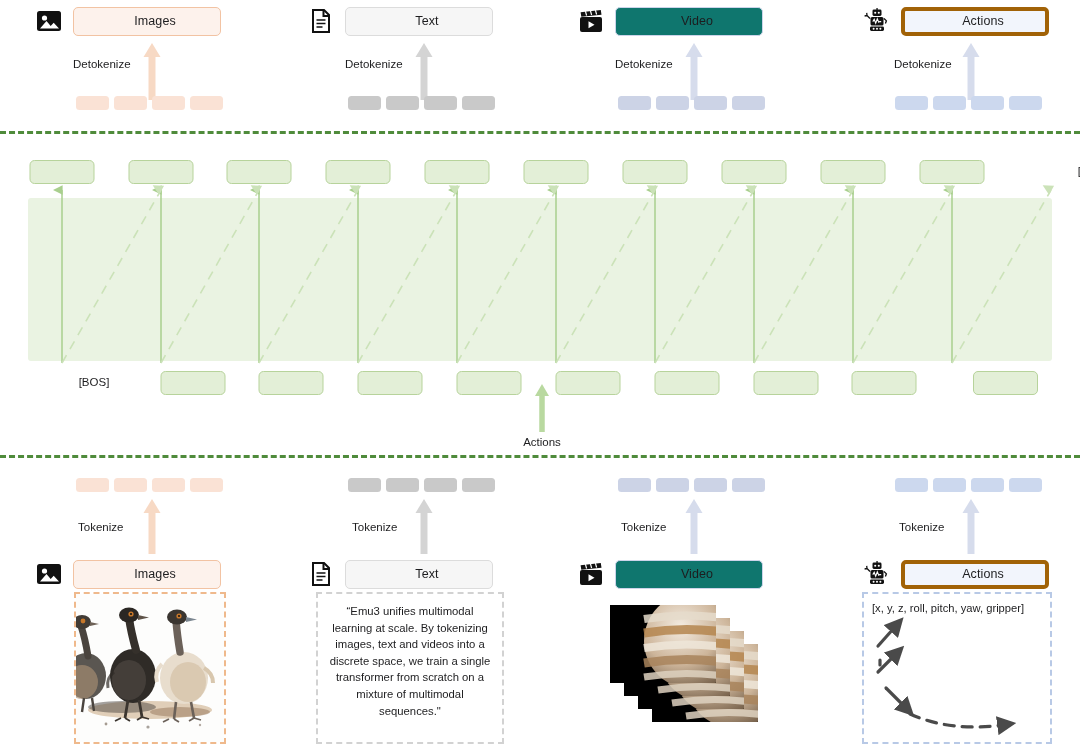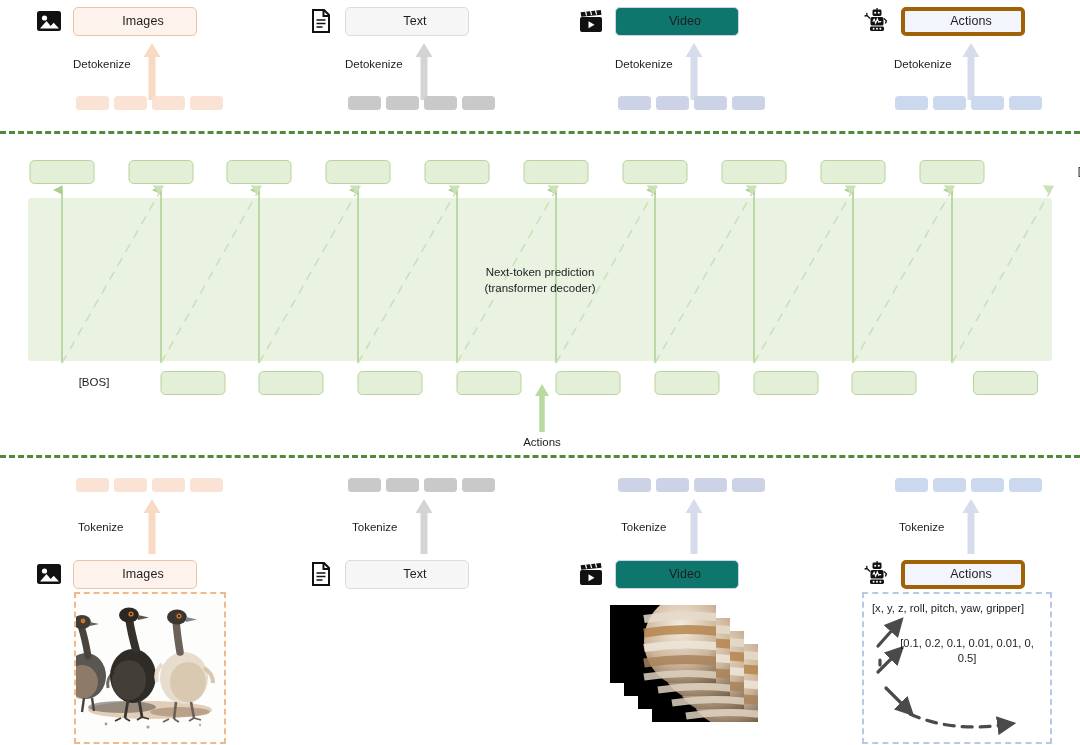--- a/index.html
+++ b/index.html
@@ -12,21 +12,21 @@
   #stage { position: relative; width: 1080px; height: 745px; }
 
   
   .abs { position: absolute; }
 
   
   .mod-head { position: absolute; display: flex; align-items: center; gap: 9px; }
   .mod-icon { width: 30px; height: 30px; flex: 0 0 30px; display: flex; align-items: center; justify-content: center; }
   .mod-icon svg { display: block; }
   .mod-pill {
-    width: 124px; height: 29px; border-radius: 5px;
+    width: 148px; height: 29px; border-radius: 5px;
     display: flex; align-items: center; justify-content: center;
     font-size: 12.5px; color: #1d1d1f; letter-spacing: .1px; padding-left: 16px;
   }
   .pill-images { background: #fdf2ec; border: 1px solid #f2c3a3; }
   .pill-text   { background: #f6f6f6; border: 1px solid #dcdcdc; }
   .pill-video  { background: #0f766e; border: 1px solid #ccd4ea; }
   .pill-actions{ background: #f2f5fc; border: 4px solid #a16207; }
 
   
   .chips { position: absolute; display: flex; gap: 5px; }
@@ -227,21 +227,20 @@
   <div class="gtok" style="left:259px; top:160px; transform:translateX(-50%);"></div>
   <div class="gtok" style="left:358px; top:160px; transform:translateX(-50%);"></div>
   <div class="gtok" style="left:457px; top:160px; transform:translateX(-50%);"></div>
   <div class="gtok" style="left:556px; top:160px; transform:translateX(-50%);"></div>
   <div class="gtok" style="left:655px; top:160px; transform:translateX(-50%);"></div>
   <div class="gtok" style="left:754px; top:160px; transform:translateX(-50%);"></div>
   <div class="gtok" style="left:853px; top:160px; transform:translateX(-50%);"></div>
   <div class="gtok" style="left:952px; top:160px; transform:translateX(-50%);"></div>
   <div class="bos-eos" style="left:1093px; top:165px; transform:translateX(-50%);">[EOS]</div>
 
-  <div id="tf-caption" style="left:540px; top:264px; transform:translateX(-50%);"><span>Next-token prediction</span><br><span>(transformer decoder)</span></div>
 
   <div class="bos-eos" style="left:94px; top:376px; transform:translateX(-50%);">[BOS]</div>
   <div class="gtok" style="left:193px; top:371px; transform:translateX(-50%);"></div>
   <div class="gtok" style="left:291px; top:371px; transform:translateX(-50%);"></div>
   <div class="gtok" style="left:390px; top:371px; transform:translateX(-50%);"></div>
   <div class="gtok" style="left:489px; top:371px; transform:translateX(-50%);"></div>
   <div class="gtok" style="left:588px; top:371px; transform:translateX(-50%);"></div>
   <div class="gtok" style="left:687px; top:371px; transform:translateX(-50%);"></div>
   <div class="gtok" style="left:786px; top:371px; transform:translateX(-50%);"></div>
   <div class="gtok" style="left:884px; top:371px; transform:translateX(-50%);"></div>
@@ -395,20 +394,23 @@
         <path d="M128 74 q9 5 9 15" stroke="#d8c7ae" stroke-width="4" fill="none"></path>
         <path d="M86 70 q-8 8 -5 18" stroke="#e8ddcd" stroke-width="4" fill="none"></path>
       </g>
 
       <circle cx="30" cy="130" r="1.4" fill="#6b5a49" opacity=".6"></circle>
       <circle cx="124" cy="131" r="1.2" fill="#6b5a49" opacity=".5"></circle>
       <circle cx="72" cy="133" r="1.6" fill="#54483c" opacity=".5"></circle>
     </svg>
   </div>
 
+  <div class="frame frame-txt" style="left:316px; top:592px; width:188px; height:152px;">
+    <div class="txt-body">“Emu3 unifies multimodal learning at scale. By tokenizing images, text and videos into a discrete space, we train a single transformer from scratch on a mixture of multimodal sequences."</div>
+  </div>
 
   <div class="frame" style="left:596px; top:592px; width:200px; height:152px;">
     <svg width="200" height="152" viewBox="0 0 200 152">
       <defs>
         <clipPath id="f4">
             <rect x="56" y="52" width="106" height="78"></rect>
           </clipPath>
         <clipPath id="f3">
             <rect x="42" y="39" width="106" height="78"></rect>
           </clipPath>
@@ -488,16 +490,15 @@
         <path d="M22 94 L40 112" marker-end="url(#tipA)"></path>
         <path d="M46 120 q40 18 92 11" stroke-dasharray="10 8" marker-end="url(#tipA)"></path>
       </g>
       <defs>
         <marker id="tipA" markerWidth="6" markerHeight="6" refX="1.5" refY="3" orient="auto">
           <path d="M0 0 L6 3 L0 6 Z" fill="#4a4a4a"></path>
         </marker>
       </defs>
     </svg>
     <div class="act-head abs" style="left:8px; top:8px;">[x, y, z, roll, pitch, yaw, gripper]</div>
-    <div class="act-val abs" style="left:30px; top:42px; width:146px;">[0.1, 0.2, 0.1, 0.01, 0.01, 0, 0.5]</div>
   </div>
 
 </div>
 
 </body></html>

